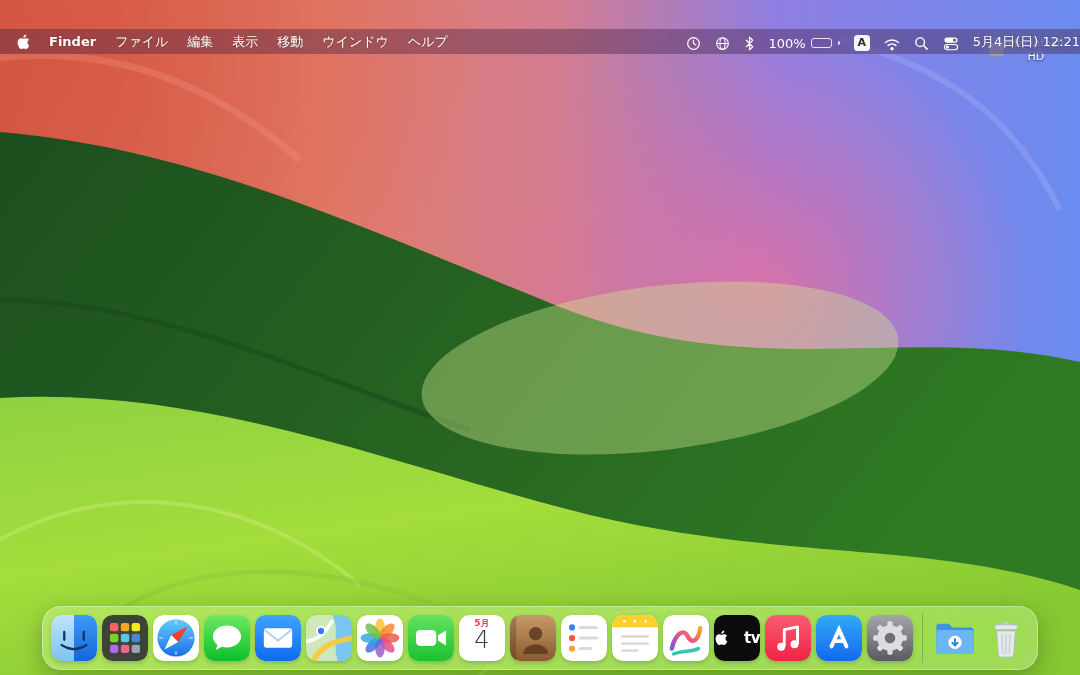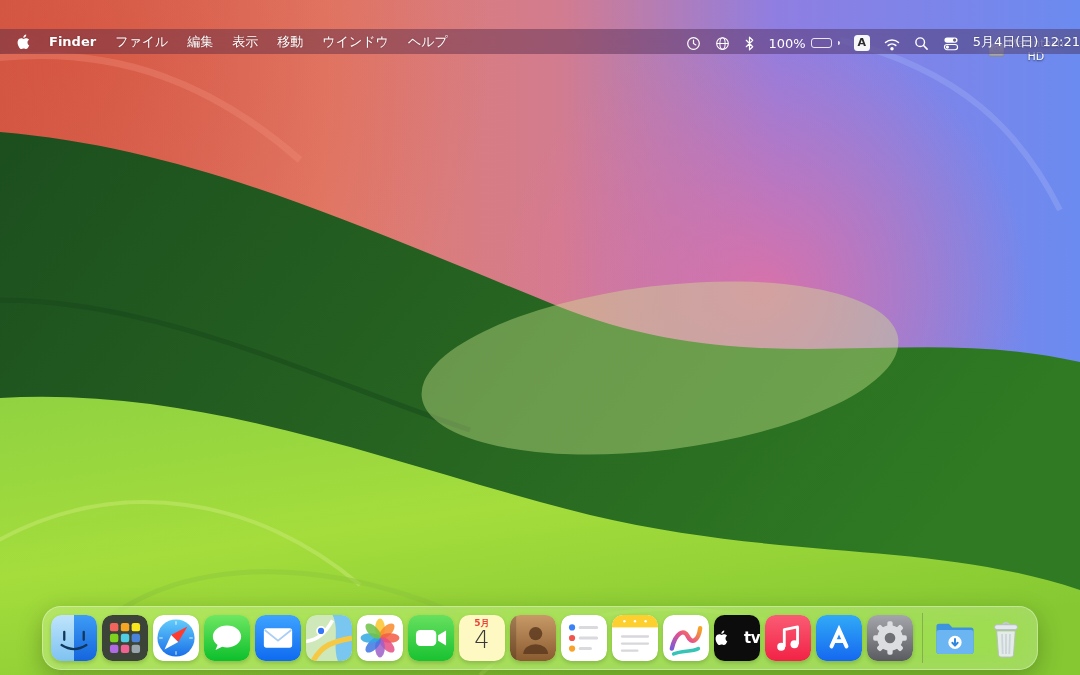--- a/index.html
+++ b/index.html
@@ -68,21 +68,21 @@
   }
   .dock-icon svg { position:absolute; inset:0; width:100%; height:100%; display:block; }
   .dock-divider {
     width:1px; height:50px; margin:0 4px;
     background:rgba(60,60,60,0.28); flex:0 0 auto;
   }
   .no-bg { box-shadow:none; overflow:visible; }
 
   
   .icon-calendar {
-    background:#fef9c3; display:flex; flex-direction:column; align-items:center;
+    background:#ffffff; display:flex; flex-direction:column; align-items:center;
   }
   .cal-month { color:#e8463c; font-size:9px; font-weight:bold; margin-top:4px; line-height:1; }
   .cal-day { color:#3a3a3c; font-size:24px; font-weight:300; line-height:1.05; }
 
   
   .icon-tv { background:#0c0c0c; display:flex; align-items:center; justify-content:center; gap:16px; }
   .icon-tv .tv-text { color:#fff; font-size:15px; font-weight:bold; letter-spacing:-0.5px; }
 </style>
 </head>
 <body>

